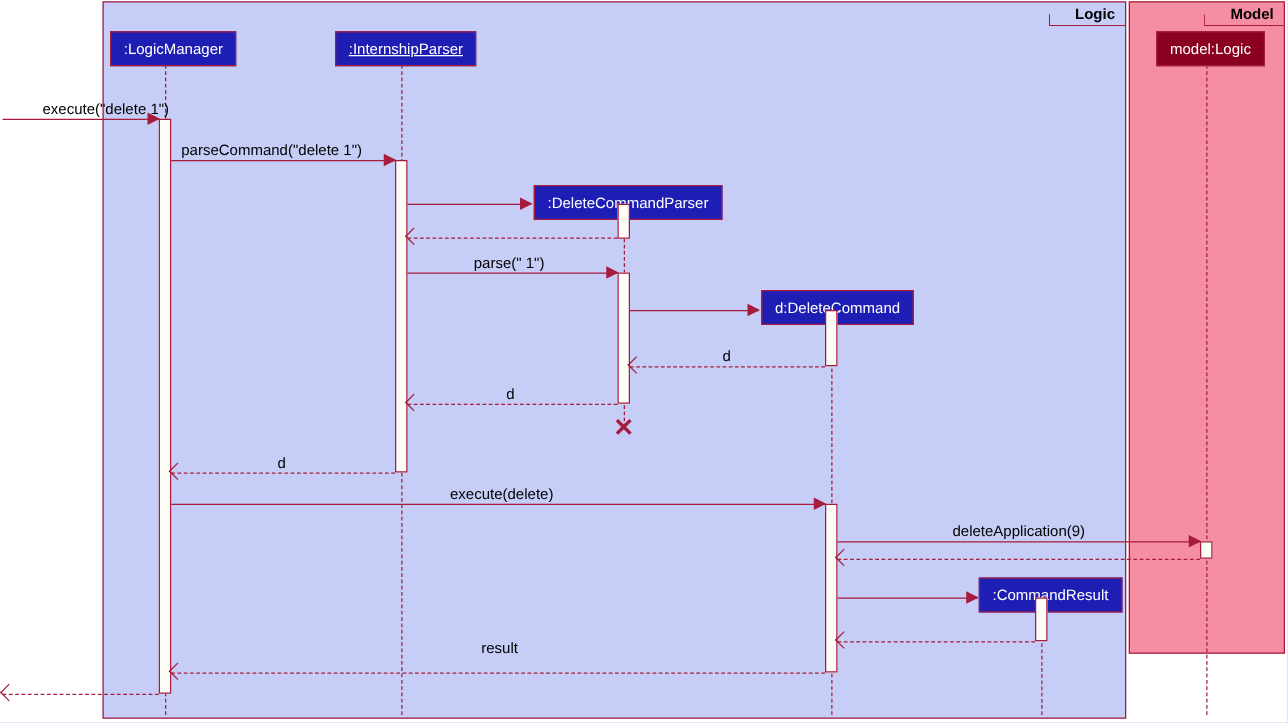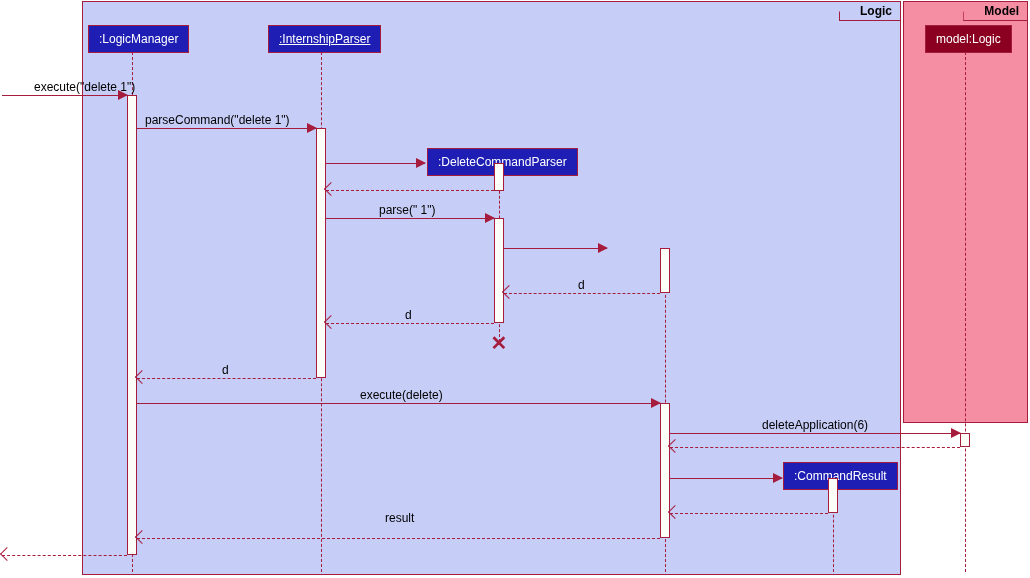--- a/index.html
+++ b/index.html
@@ -5,21 +5,21 @@
     * { margin: 0; padding: 0; box-sizing: border-box; }
     body { font-family: Arial, sans-serif; font-size: 12px; background: #fff; }
     .diagram { position: relative; width: 1030px; height: 578px; }
     
     .frame {
       position: absolute;
       border: 1.5px solid #a61c3c;
       padding-left: 47px;
     }
     .frame-logic { left: 82px; top: 1px; width: 819px; height: 574px; background: #c6cdf6; }
-    .frame-model { left: 903px; top: 1px; width: 125px; height: 422px; background: #f58ea3; }
+    .frame-model { left: 903px; top: 1px; width: 125px; height: 522px; background: #f58ea3; }
     .frame-label {
       position: absolute; top: 0; right: 0;
       background: transparent; color: #000;
       padding: 2px 8px 2px 20px;
       font-weight: bold; font-size: 12px;
       border-left: 1.5px solid #a61c3c;
       border-bottom: 1.5px solid #a61c3c;
       clip-path: polygon(10px 0, 100% 0, 100% 100%, 0 100%, 0 10px);
     }
     
@@ -102,20 +102,21 @@
   <div class="frame frame-logic">
     <div class="frame-label">Logic</div>
   </div>
   <div class="frame frame-model">
     <div class="frame-label">Model</div>
   </div>
 
   <div class="participant" style="left:88px; top:25px;">:LogicManager</div>
   <div class="participant" style="left:268px; top:25px;text-decoration:underline;">:InternshipParser</div>
   <div class="participant" style="left:427px; top:148px;">:DeleteCommandParser</div>
+  <div class="participant" style="left:609px; top:232px;">d:DeleteCommand</div>
   <div class="participant" style="left:783px; top:462px;">:CommandResult</div>
   <div class="participant" style="left:925px; top:25px; background:#8b0020;">model:Logic</div>
 
   <div class="lifeline" style="left:132px; top:52px; height:520px;"></div>
   <div class="lifeline" style="left:321px; top:52px; height:520px;"></div>
   <div class="lifeline" style="left:499px; top:176px; height:166px;"></div>
   <div class="lifeline" style="left:665px; top:260px; height:312px;"></div>
   <div class="lifeline" style="left:833px; top:490px; height:82px;"></div>
   <div class="lifeline" style="left:965px; top:52px; height:520px;"></div>
 
@@ -162,21 +163,21 @@
   <div class="msg-line dashed" style="left:137px; top:378px; width:179px;"></div>
   <div class="arrow-left open" style="left:137px; top:372px;"></div>
   <div class="msg-label" style="left:222px; top:363px;">d</div>
 
   <div class="msg-line" style="left:137px; top:403px; width:523px;"></div>
   <div class="arrow-right" style="left:651px; top:398px;"></div>
   <div class="msg-label" style="left:360px; top:388px;">execute(delete)</div>
 
   <div class="msg-line" style="left:670px; top:433px; width:290px;"></div>
   <div class="arrow-right" style="left:951px; top:428px;"></div>
-  <div class="msg-label" style="left:762px; top:418px;">deleteApplication(6)</div>
+  <div class="msg-label" style="left:762px; top:418px;">deleteApplication(9)</div>
 
   <div class="msg-line dashed" style="left:670px; top:447px; width:290px;"></div>
   <div class="arrow-left open" style="left:670px; top:441px;"></div>
 
   <div class="msg-line" style="left:670px; top:478px; width:112px;"></div>
   <div class="arrow-right" style="left:773px; top:473px;"></div>
 
   <div class="msg-line dashed" style="left:670px; top:513px; width:158px;"></div>
   <div class="arrow-left open" style="left:670px; top:507px;"></div>
 

